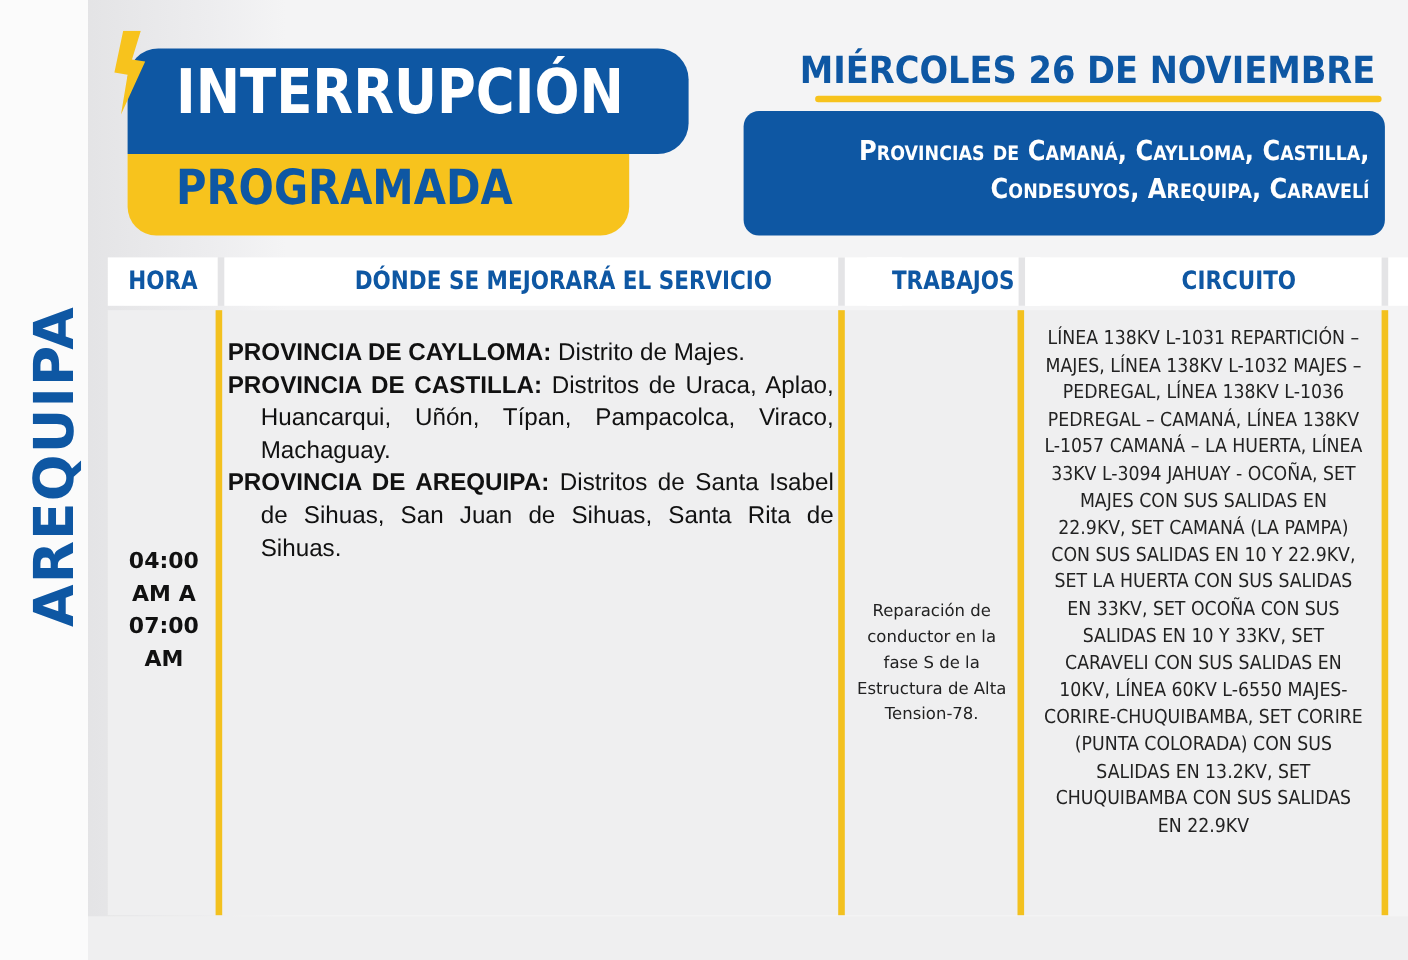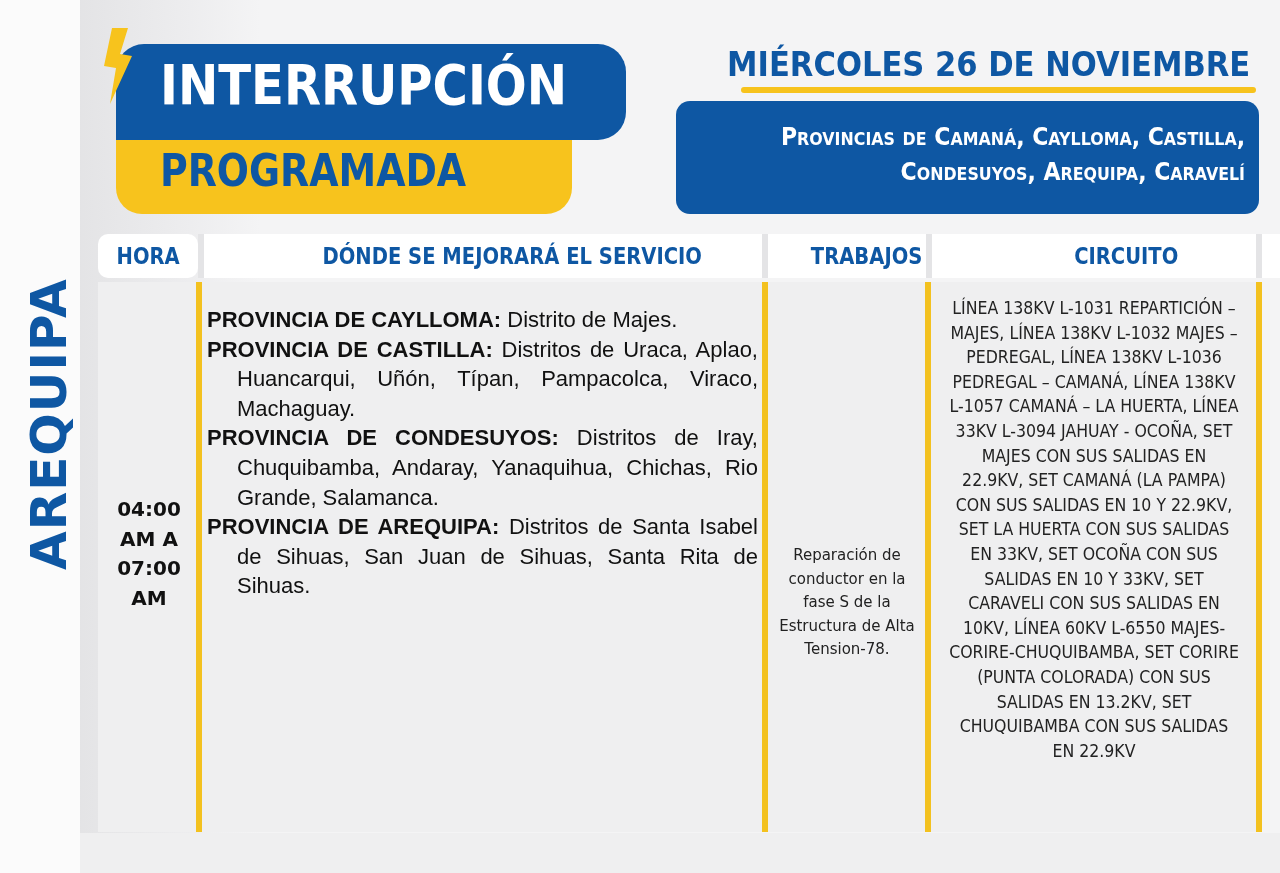--- a/index.html
+++ b/index.html
@@ -108,21 +108,21 @@
 
 <div class="date">MIÉRCOLES 26 DE NOVIEMBRE</div>
 <div class="date-line"></div>
 <div class="prov-box">
   <span>Provincias de Camaná, Caylloma, Castilla,</span>
   <span>Condesuyos, Arequipa, Caravelí</span>
 </div>
 
 <div class="region">AREQUIPA</div>
 
-<div class="th" style="left:98px;width:100px;border-radius:10px;"><span>HORA</span></div>
+<div class="th" style="left:98px;width:100px;"><span>HORA</span></div>
 <div class="th-sep" style="left:198px;"></div>
 <div class="th" style="left:204px;width:616px;"><span>DÓNDE SE MEJORARÁ EL SERVICIO</span></div>
 <div class="th-sep" style="left:762px;"></div>
 <div class="th" style="left:768px;width:158px;margin-left:20px;"><span>TRABAJOS</span></div>
 <div class="th-sep" style="left:926px;"></div>
 <div class="th" style="left:932px;width:388px;"><span>CIRCUITO</span></div>
 <div class="th-sep" style="left:1256px;"></div>
 
 <div class="body-bg"></div>
 <div class="vbar" style="left:196px;"></div>
@@ -133,19 +133,18 @@
 <div class="hora">
   <div>04:00</div>
   <div>AM A</div>
   <div>07:00</div>
   <div>AM</div>
 </div>
 
 <div class="where">
   <p><b>PROVINCIA DE CAYLLOMA:</b> <span>Distrito de Majes.</span></p>
   <p><b>PROVINCIA DE CASTILLA:</b> <span>Distritos de Uraca, Aplao, Huancarqui, Uñón, Típan, Pampacolca, Viraco, Machaguay.</span></p>
-  <p><b>PROVINCIA DE CONDESUYOS:</b> <span>Distritos de Iray, Chuquibamba, Andaray, Yanaquihua, Chichas, Rio Grande, Salamanca.</span></p>
   <p><b>PROVINCIA DE AREQUIPA:</b> <span>Distritos de Santa Isabel de Sihuas, San Juan de Sihuas, Santa Rita de Sihuas.</span></p>
 </div>
 
 <div class="trabajos">Reparación de conductor en la fase S de la Estructura de Alta Tension-78.</div>
 
 <div class="circuito"><span>LÍNEA 138KV L-1031 REPARTICIÓN – MAJES, LÍNEA 138KV L-1032 MAJES – PEDREGAL, LÍNEA 138KV L-1036 PEDREGAL – CAMANÁ, LÍNEA 138KV L-1057 CAMANÁ – LA HUERTA, LÍNEA 33KV L-3094 JAHUAY - OCOÑA, SET MAJES CON SUS SALIDAS EN 22.9KV, SET CAMANÁ (LA PAMPA) CON SUS SALIDAS EN 10 Y 22.9KV, SET LA HUERTA CON SUS SALIDAS EN 33KV, SET OCOÑA CON SUS SALIDAS EN 10 Y 33KV, SET CARAVELI CON SUS SALIDAS EN 10KV, LÍNEA 60KV L-6550 MAJES-CORIRE-CHUQUIBAMBA, SET CORIRE (PUNTA COLORADA) CON SUS SALIDAS EN 13.2KV, SET CHUQUIBAMBA CON SUS SALIDAS EN 22.9KV</span></div>
 
 </body></html>

